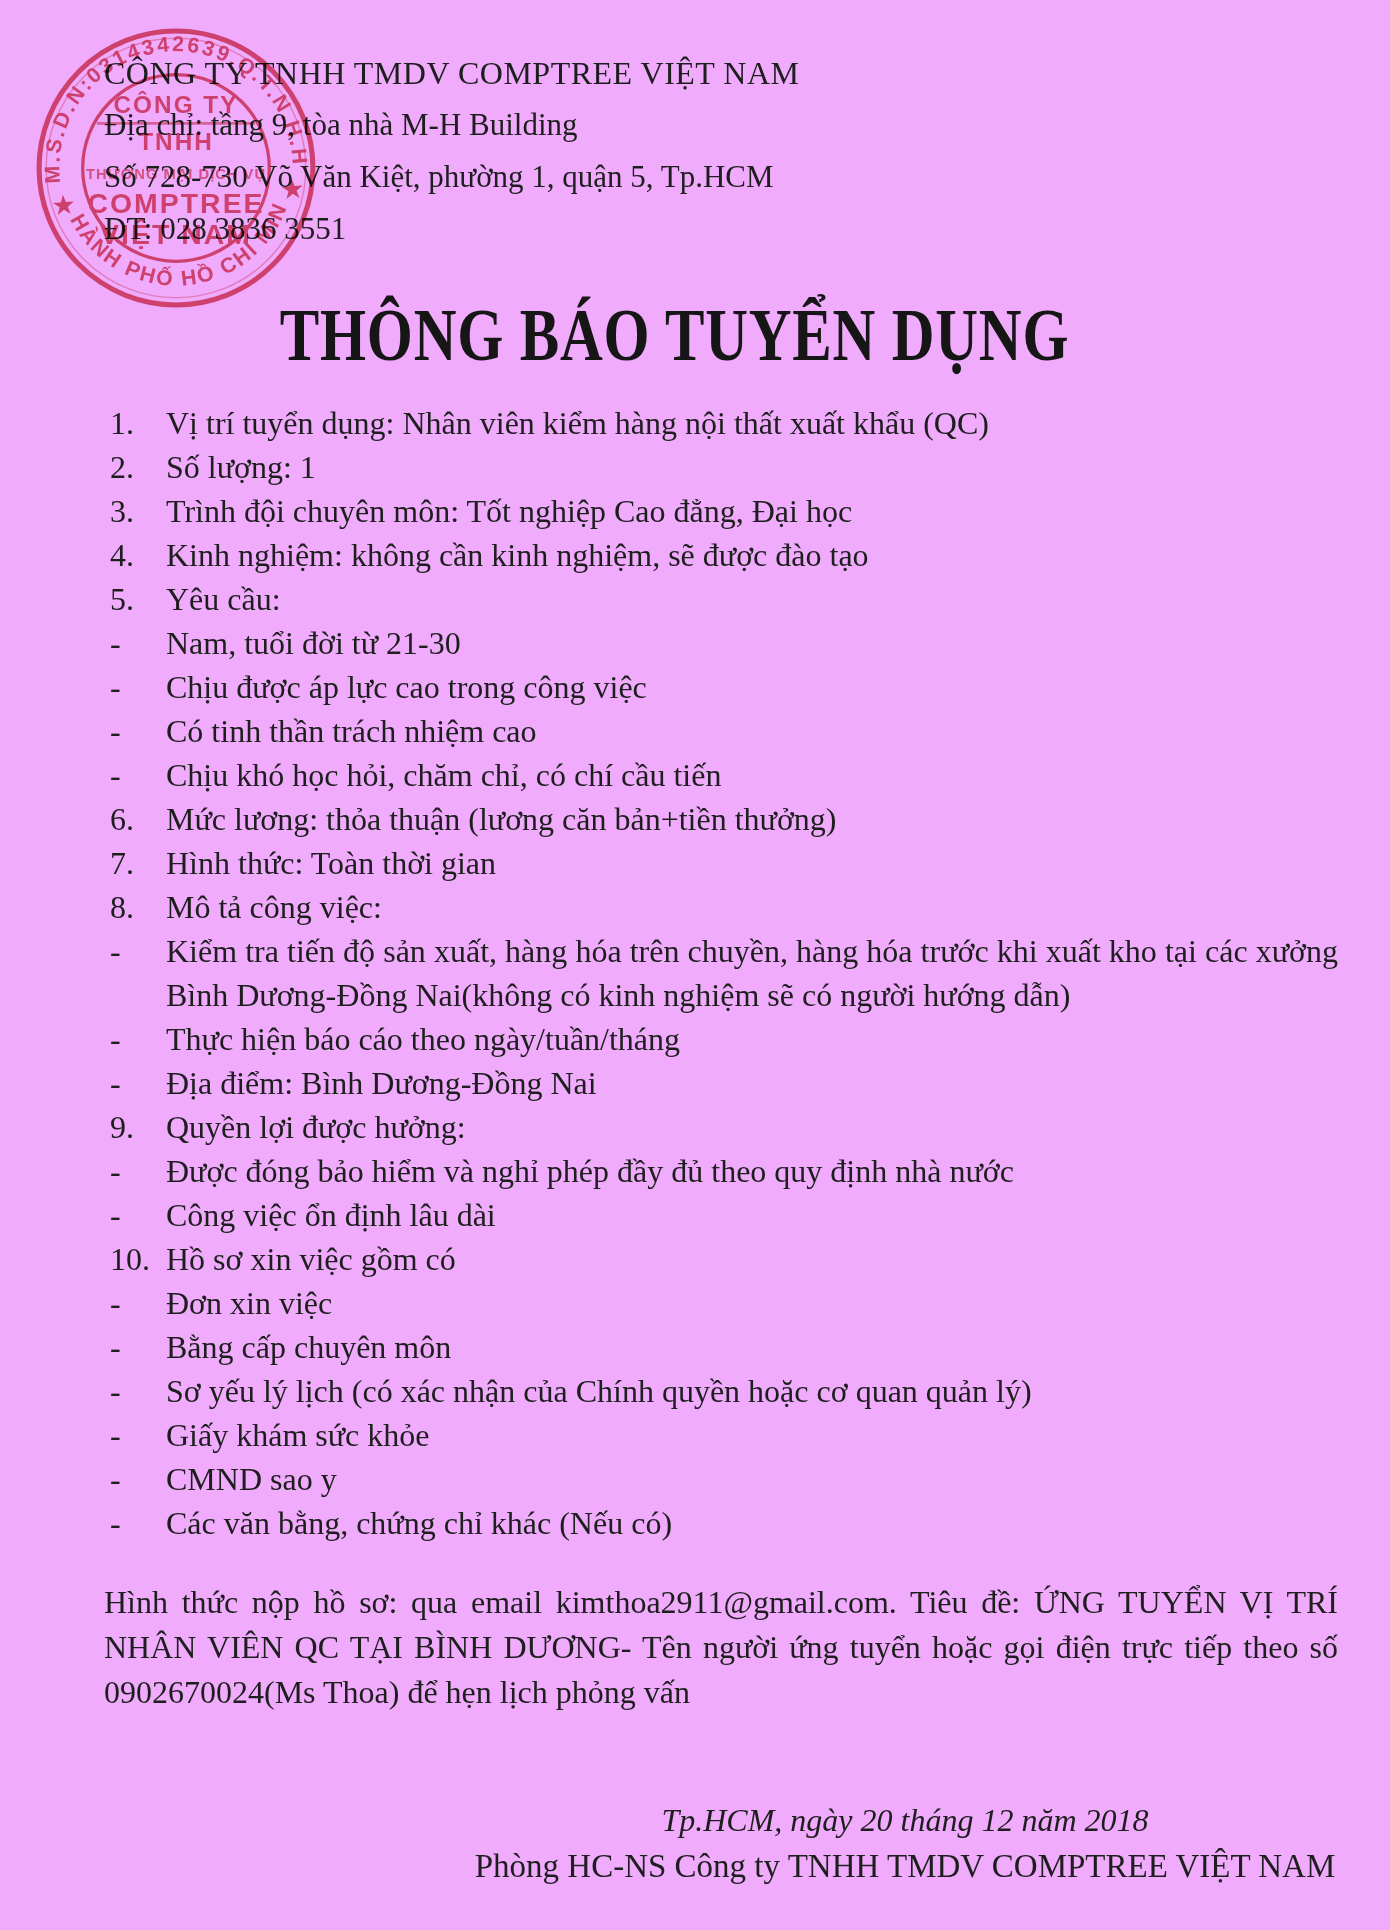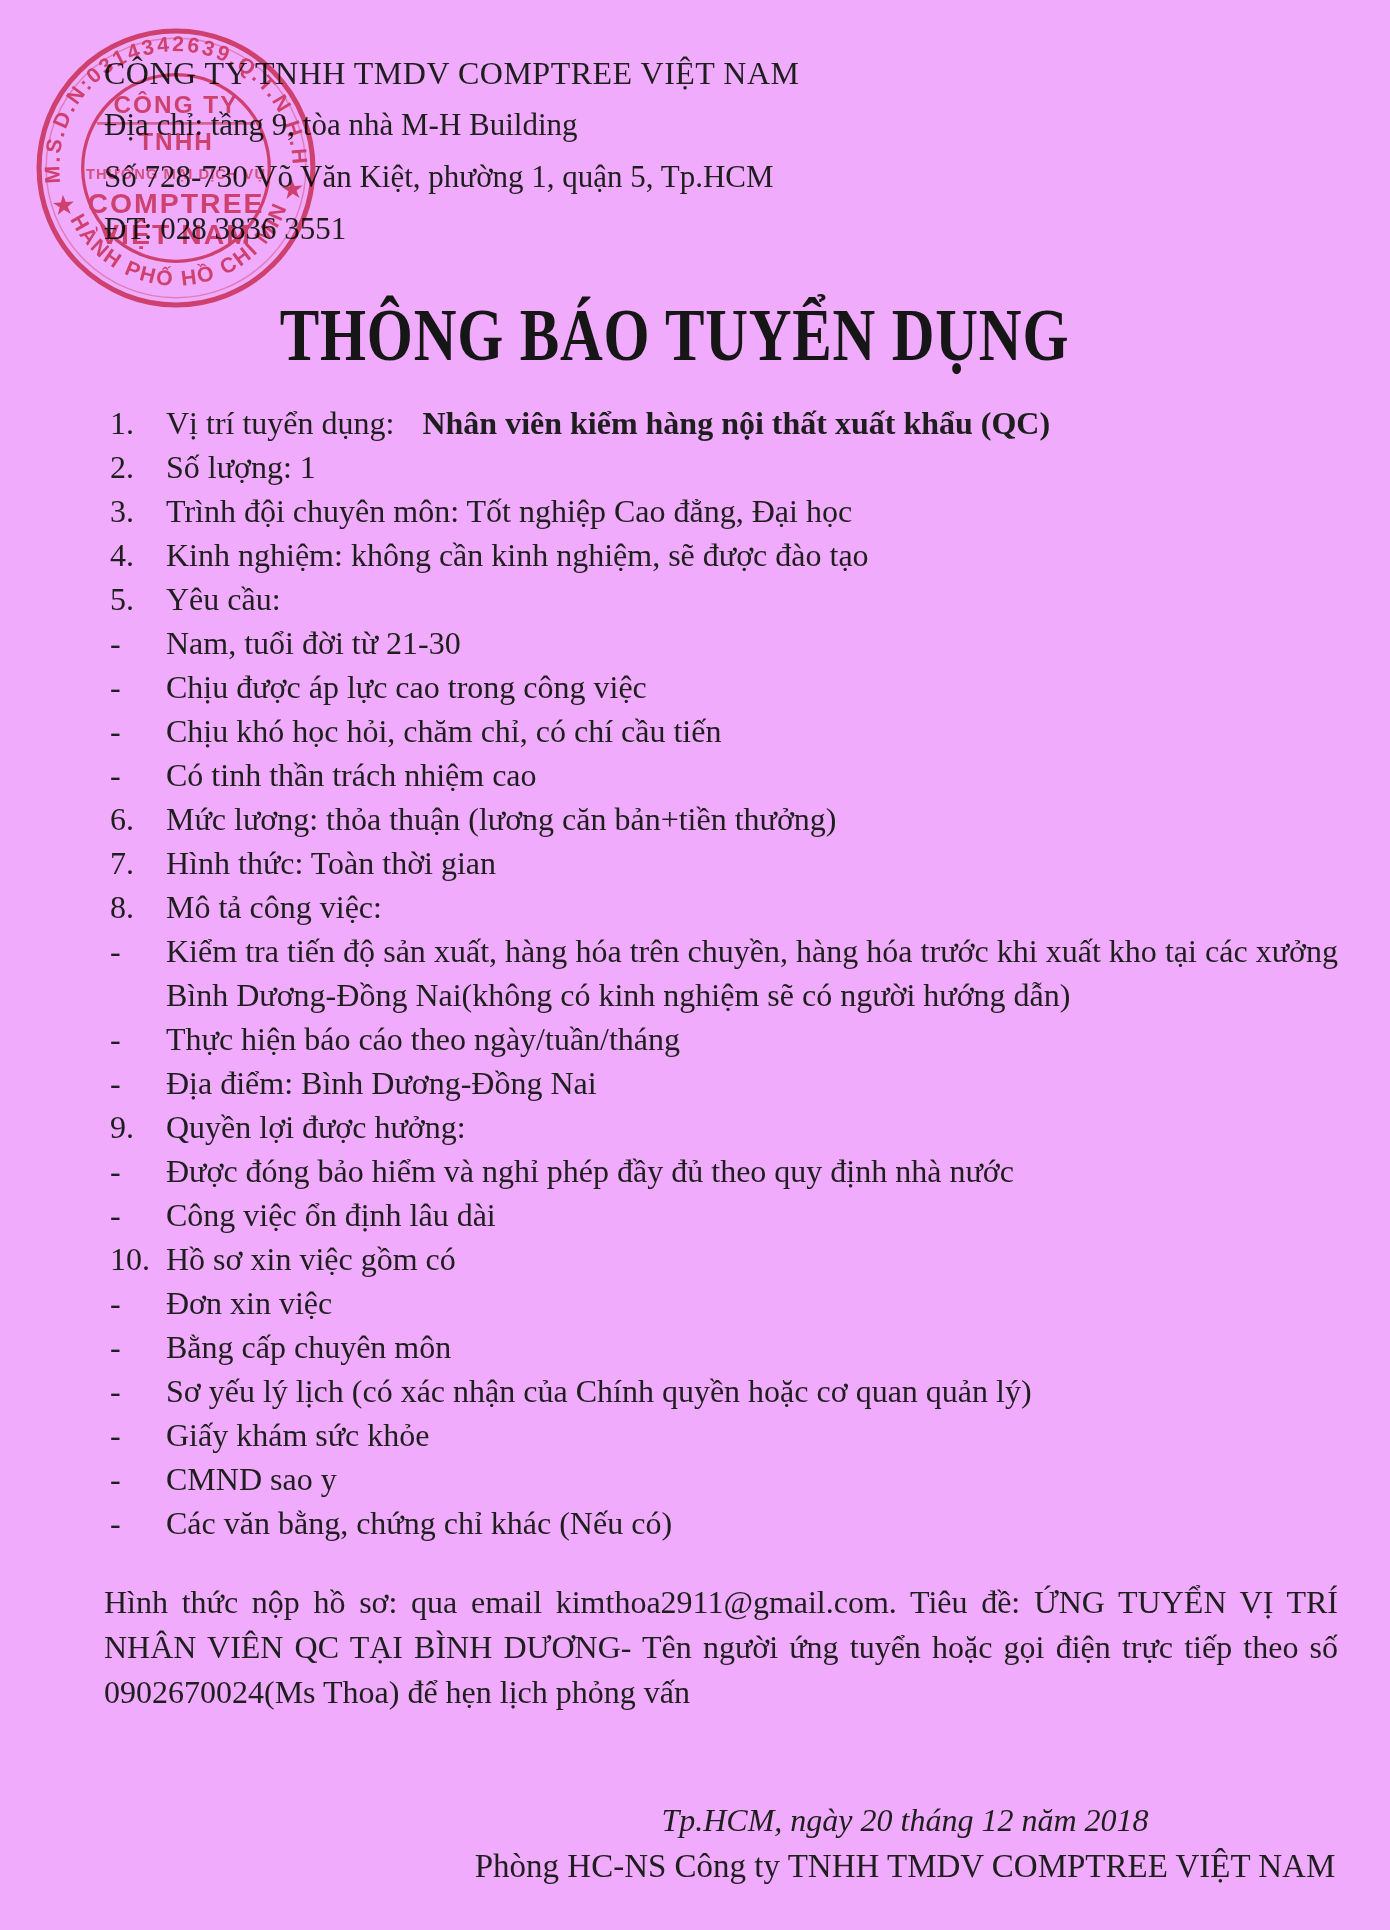--- a/index.html
+++ b/index.html
@@ -73,21 +73,21 @@
     position: absolute;
     top: 401px;
     left: 104px;
     width: 1234px;
     font-size: 32px;
     line-height: 44px;
   }
   .row { padding-left: 62px; text-indent: -62px; }
   .row.justify { text-align: justify; }
   .mk { display: inline-block; width: 56px; padding-left: 6px; text-indent: 0; }
-  .bold-part { font-weight: bold; margin-left: 20px; }
+  .bold-part { font-weight: normal; }
 
   
   .closing {
     position: absolute;
     top: 1580px;
     left: 104px;
     width: 1234px;
     margin: 0;
     font-size: 32px;
     line-height: 45px;
@@ -170,24 +170,24 @@
     <div class="row">
       <span class="mk">5.</span><span>Yêu cầu:</span>
     </div>
     <div class="row">
       <span class="mk">-</span><span>Nam, tuổi đời từ 21-30</span>
     </div>
     <div class="row">
       <span class="mk">-</span><span>Chịu được áp lực cao trong công việc</span>
     </div>
     <div class="row">
+      <span class="mk">-</span><span>Có tinh thần trách nhiệm cao</span>
+    </div>
+    <div class="row">
       <span class="mk">-</span><span>Chịu khó học hỏi, chăm chỉ, có chí cầu tiến</span>
-    </div>
-    <div class="row">
-      <span class="mk">-</span><span>Có tinh thần trách nhiệm cao</span>
     </div>
     <div class="row">
       <span class="mk">6.</span><span>Mức lương: thỏa thuận (lương căn bản+tiền thưởng)</span>
     </div>
     <div class="row">
       <span class="mk">7.</span><span>Hình thức: Toàn thời gian</span>
     </div>
     <div class="row">
       <span class="mk">8.</span><span>Mô tả công việc:</span>
     </div>

